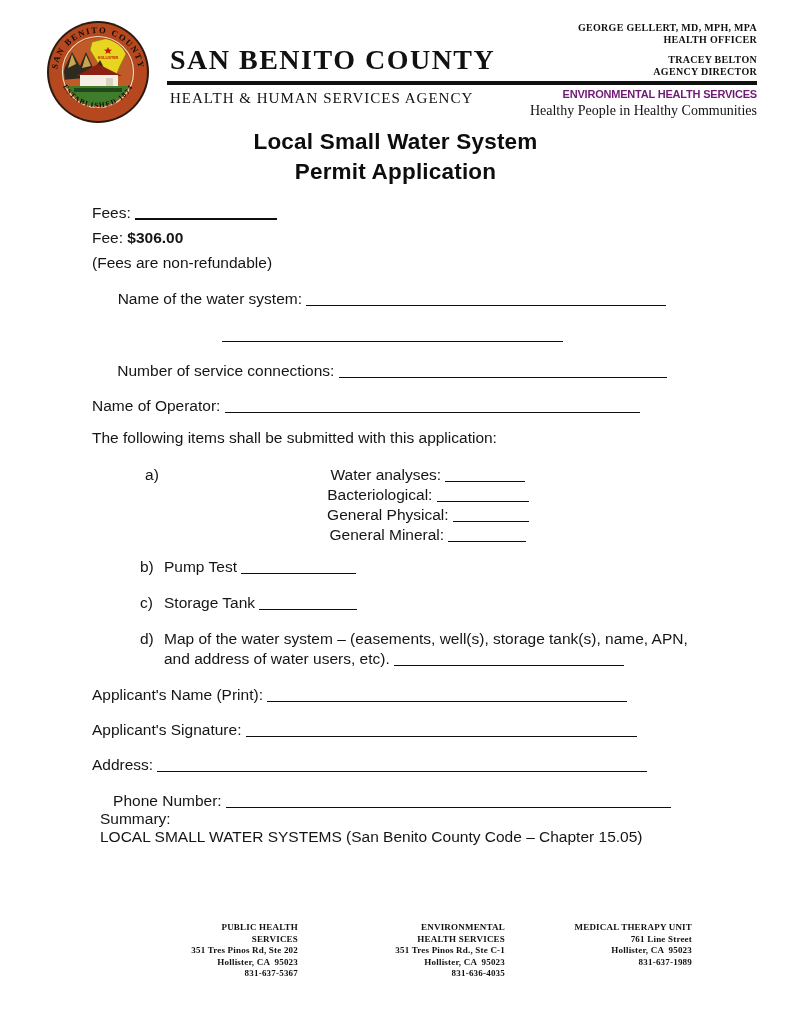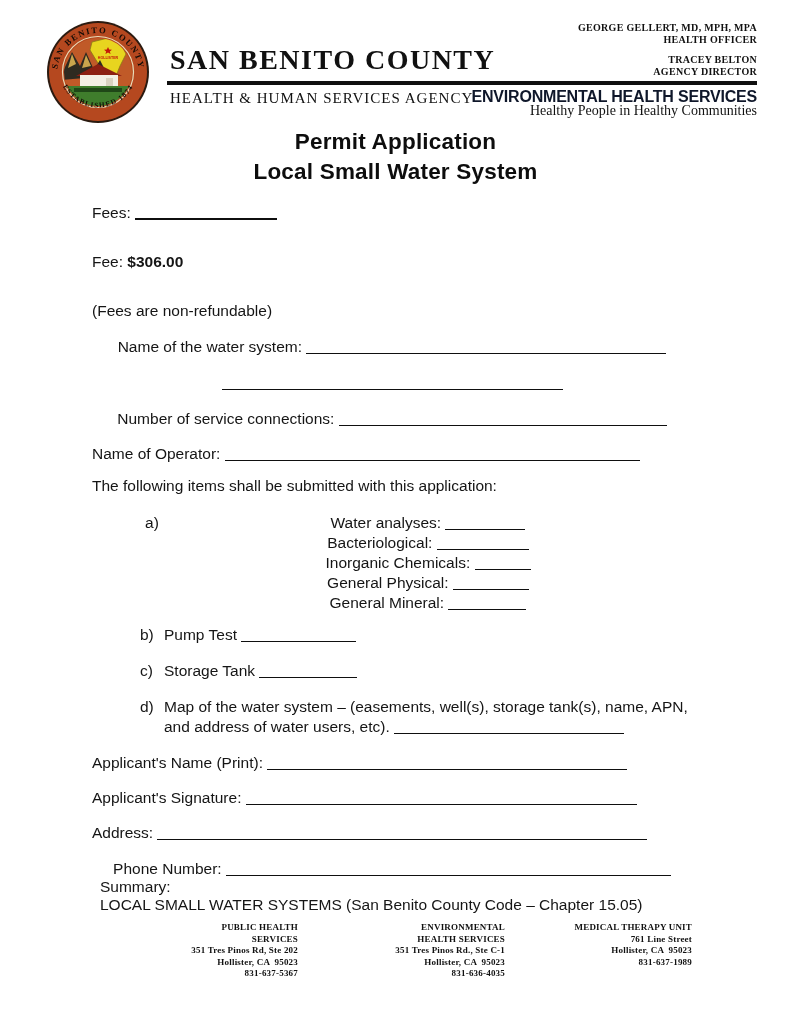--- a/index.html
+++ b/index.html
@@ -19,40 +19,40 @@
   .agency-sub{
     position:absolute;left:170px;top:90px;
     font-family:"Liberation Serif",serif;font-size:15px;letter-spacing:1px;color:#111;
   }
   .officials{position:absolute;right:34px;top:22px;text-align:right;
     font-family:"Liberation Serif",serif;font-weight:700;font-size:10px;line-height:11.5px;
     letter-spacing:0.3px;color:#111;}
   .official-block{margin-bottom:9px;}
   .division{
     position:absolute;right:34px;top:88px;text-align:left;
-    font-weight:700;font-size:16px;letter-spacing:-0.2px;color:#0f172a;
+    font-weight:700;font-size:11px;letter-spacing:-0.2px;color:#701a75;
   }
   .tagline{
     position:absolute;right:34px;top:103px;text-align:right;
     font-family:"Liberation Serif",serif;font-size:14px;color:#111;
   }
 
   
   .doc-title{
     position:absolute;left:0;top:127px;width:100%;text-align:center;
     font-weight:700;font-size:22.5px;line-height:30px;color:#0d0d0d;letter-spacing:0.2px;
   }
 
   
   .body{position:absolute;left:92px;top:204px;width:600px;font-size:15.5px;line-height:17px;color:#151515;}
   .row{min-height:17px;}
   .fill{display:inline-block;border-bottom:2px solid #0f0f0f;height:14px;margin-bottom:-2px;}
   .fill-thin{display:inline-block;border-bottom:1.8px solid #0f0f0f;height:14px;margin-bottom:-2px;}
   .bold{font-weight:700;}
-  .mt20{margin-top:32px;} .mt19{margin-top:19px;text-align:center;} .mt18{margin-top:18px;}
+  .mt20{margin-top:8px;} .mt19{margin-top:19px;text-align:center;} .mt18{margin-top:18px;}
   .mt15{margin-top:15px;} .mt12{margin-top:12px;} .mt16{margin-top:16px;}
   .mt17{margin-top:17px;} .mt1{margin-top:1px;margin-left:8px;}
   .item{display:flex;margin-left:48px;line-height:20px;}
   .marker{width:24px;flex:0 0 24px;}
   .item-content{flex:1;}
   .w142{width:142px;} .w360{width:360px;} .w341{width:341px;} .w328{width:328px;}
   .w415{width:415px;} .w80{width:80px;} .w92{width:92px;} .w56{width:56px;}
   .w76{width:76px;} .w78{width:78px;} .w115{width:115px;} .w98{width:98px;}
   .w230{width:230px;} .w391{width:391px;} .w490{width:490px;} .w445{width:445px;}
 
@@ -116,22 +116,22 @@
     </div>
     <div class="official-block">
       <div>TRACEY BELTON</div>
       <div>AGENCY DIRECTOR</div>
     </div>
   </div>
   <div class="division">ENVIRONMENTAL HEALTH SERVICES</div>
   <div class="tagline">Healthy People in Healthy Communities</div>
 
   <div class="doc-title">
+    <div>Local Small Water System</div>
     <div>Permit Application</div>
-    <div>Local Small Water System</div>
   </div>
 
   <div class="body">
 
     <div class="row">
       <span>Fees:</span>
       <span class="fill w142"></span>
     </div>
 
     <div class="row mt20">
@@ -162,24 +162,20 @@
     <div class="item mt19">
       <span class="marker">a)</span>
       <span class="item-content">
         <div>
           <span>Water analyses:</span>
           <span class="fill-thin w80"></span>
         </div>
         <div>
           <span>Bacteriological:</span>
           <span class="fill-thin w92"></span>
-        </div>
-        <div>
-          <span>Inorganic Chemicals:</span>
-          <span class="fill-thin w56"></span>
         </div>
         <div>
           <span>General Physical:</span>
           <span class="fill-thin w76"></span>
         </div>
         <div>
           <span>General Mineral:</span>
           <span class="fill-thin w78"></span>
         </div>
       </span>

